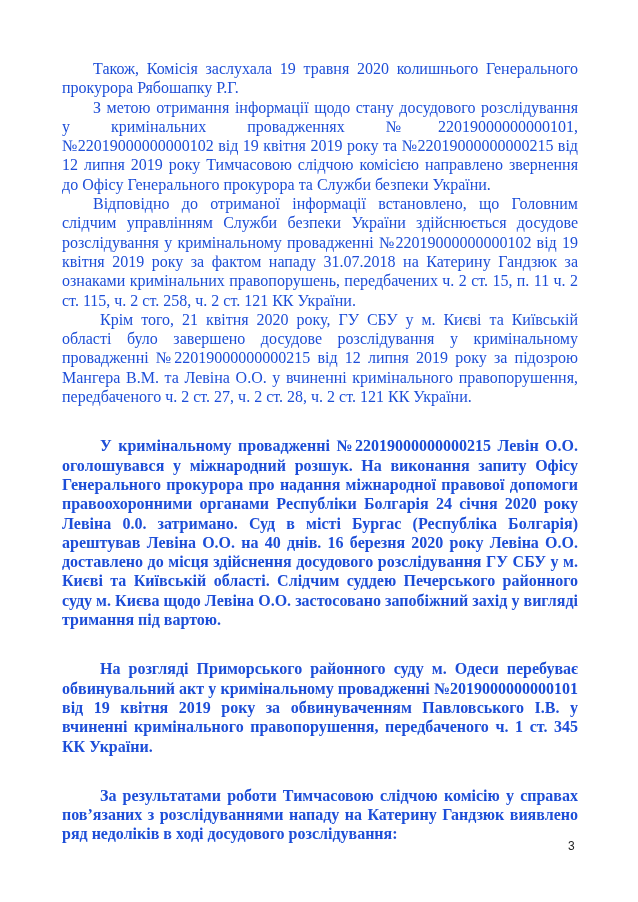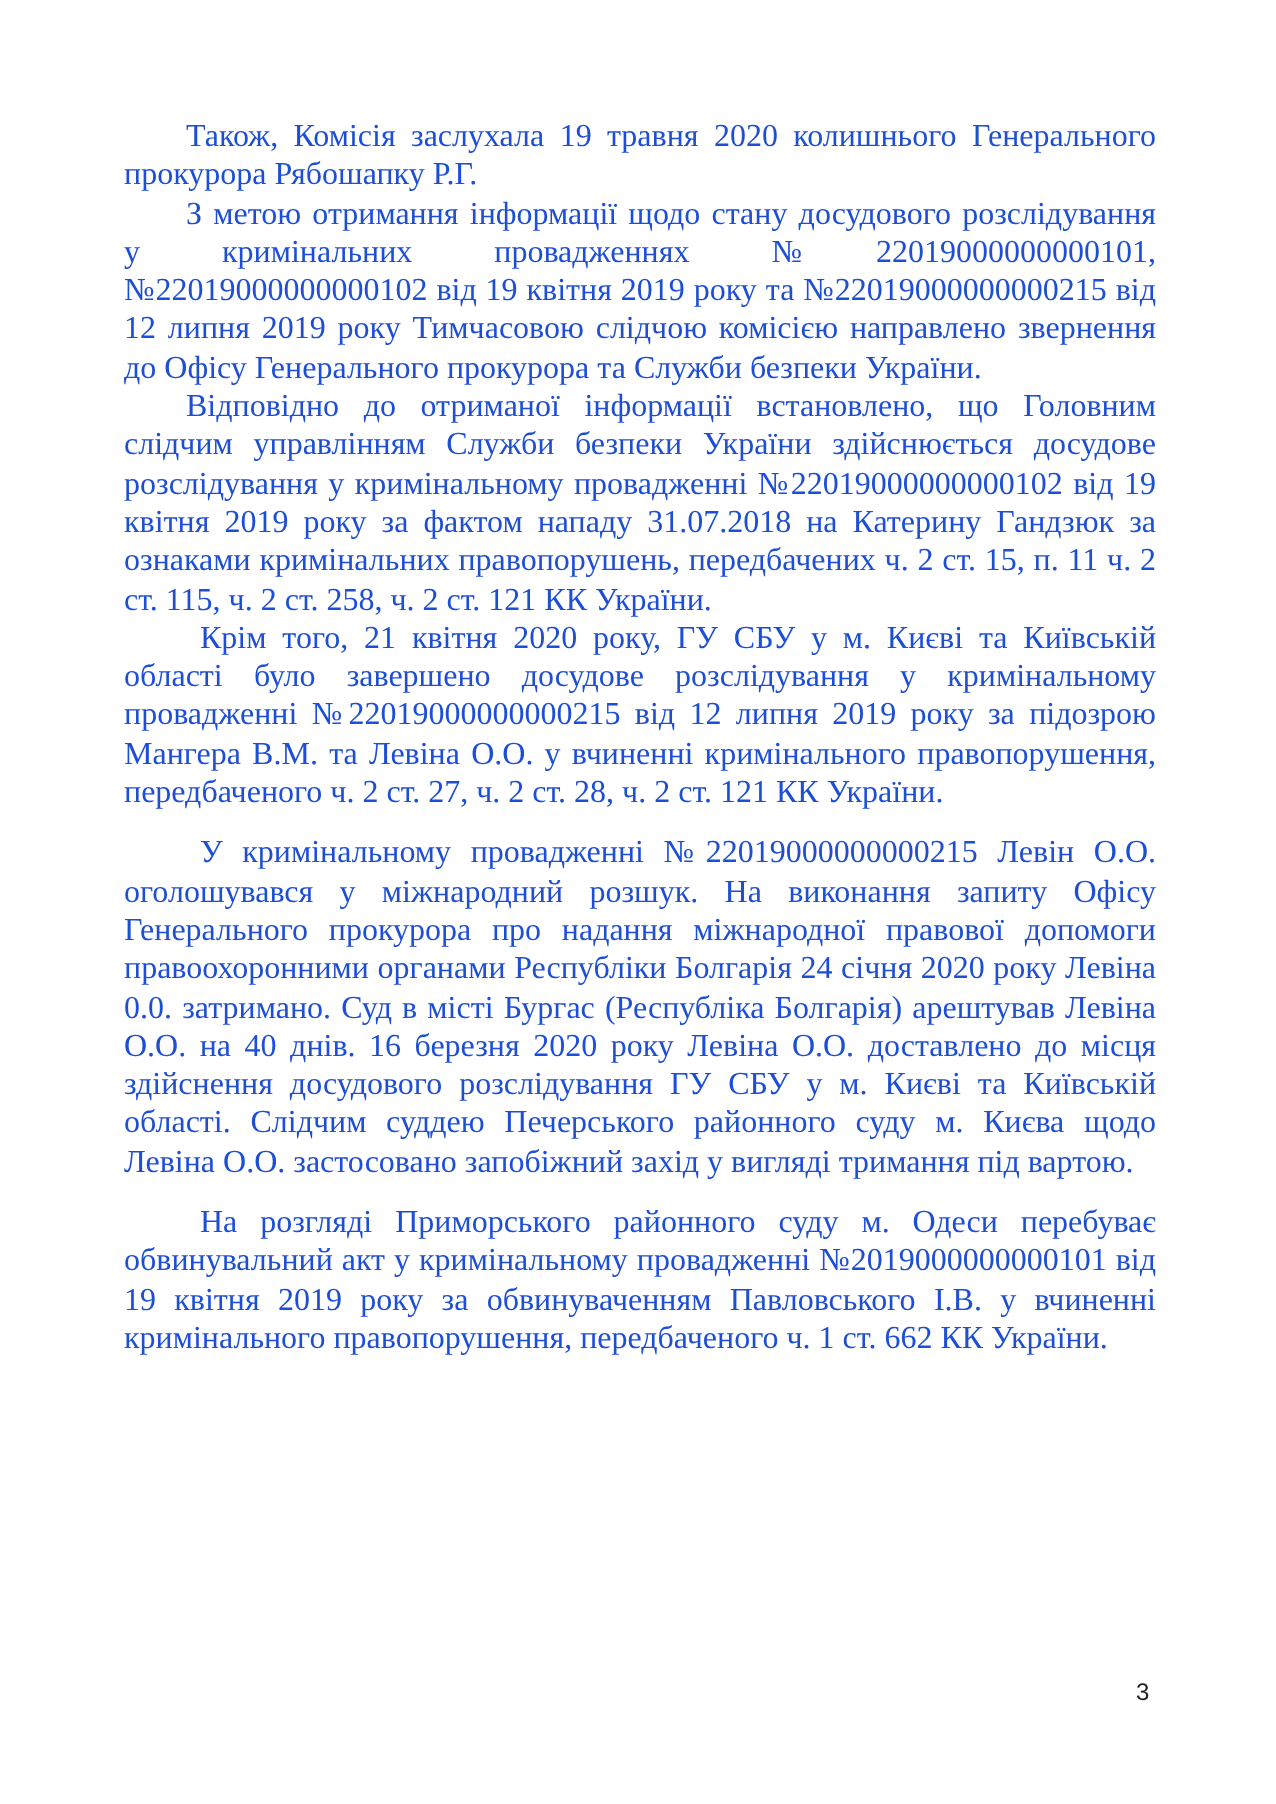--- a/index.html
+++ b/index.html
@@ -4,31 +4,32 @@
 <style>
   html, body { margin: 0; padding: 0; background: #ffffff; }
   body { width: 638px; height: 902px; position: relative; overflow: hidden; }
   .page {
     position: absolute; left: 62px; top: 59px; width: 516px;
     font-family: "Liberation Serif", serif; font-size: 16px; line-height: 19.3px;
     color: #1d4ed8; text-align: justify;
   }
   .para { margin: 0; text-indent: 31px; }
   .para.i-wide { text-indent: 38px; }
-  .para.gap { margin-top: 11px; }
+  .para.gap { margin-top: 30px; font-weight: bold; }
   .page-num {
     position: absolute; left: 568px; top: 839px;
     font-family: "Liberation Sans", sans-serif; font-size: 12px; color: #222;
   }
 </style>
 </head>
 <body>
 
 <div class="page">
   <p class="para">Також, Комісія заслухала 19 травня 2020 колишнього Генерального прокурора Рябошапку Р.Г.</p>
   <p class="para">З метою отримання інформації щодо стану досудового розслідування у кримінальних провадженнях №22019000000000101, №22019000000000102 від 19 квітня 2019 року та №22019000000000215 від 12 липня 2019 року Тимчасовою слідчою комісією направлено звернення до Офісу Генерального прокурора та Служби безпеки України.</p>
   <p class="para">Відповідно до отриманої інформації встановлено, що Головним слідчим управлінням Служби безпеки України здійснюється досудове розслідування у кримінальному провадженні №22019000000000102 від 19 квітня 2019 року за фактом нападу 31.07.2018 на Катерину Гандзюк за ознаками кримінальних правопорушень, передбачених ч. 2 ст. 15, п. 11 ч. 2 ст. 115, ч. 2 ст. 258, ч. 2 ст. 121 КК України.</p>
   <p class="para i-wide">Крім того, 21 квітня 2020 року, ГУ СБУ у м. Києві та Київській області було завершено досудове розслідування у кримінальному провадженні №22019000000000215 від 12 липня 2019 року за підозрою Мангера В.М. та Левіна О.О. у вчиненні кримінального правопорушення, передбаченого ч. 2 ст. 27, ч. 2 ст. 28, ч. 2 ст. 121 КК України.</p>
   <p class="para i-wide gap">У кримінальному провадженні №22019000000000215 Левін О.О. оголошувався у міжнародний розшук. На виконання запиту Офісу Генерального прокурора про надання міжнародної правової допомоги правоохоронними органами Республіки Болгарія 24 січня 2020 року Левіна 0.0. затримано. Суд в місті Бургас (Республіка Болгарія) арештував Левіна О.О. на 40 днів. 16 березня 2020 року Левіна О.О. доставлено до місця здійснення досудового розслідування ГУ СБУ у м. Києві та Київській області. Слідчим суддею Печерського районного суду м. Києва щодо Левіна О.О. застосовано запобіжний захід у вигляді тримання під вартою.</p>
-  <p class="para i-wide gap">На розгляді Приморського районного суду м. Одеси перебуває обвинувальний акт у кримінальному провадженні №2019000000000101 від 19 квітня 2019 року за обвинуваченням Павловського І.В. у вчиненні кримінального правопорушення, передбаченого ч. 1 ст. 662 КК України.</p>
+  <p class="para i-wide gap">На розгляді Приморського районного суду м. Одеси перебуває обвинувальний акт у кримінальному провадженні №2019000000000101 від 19 квітня 2019 року за обвинуваченням Павловського І.В. у вчиненні кримінального правопорушення, передбаченого ч. 1 ст. 345 КК України.</p>
+  <p class="para i-wide gap">За результатами роботи Тимчасовою слідчою комісію у справах пов’язаних з розслідуваннями нападу на Катерину Гандзюк виявлено ряд недоліків в ході досудового розслідування:</p>
 </div>
 
 <div class="page-num">3</div>
 
 </body></html>

